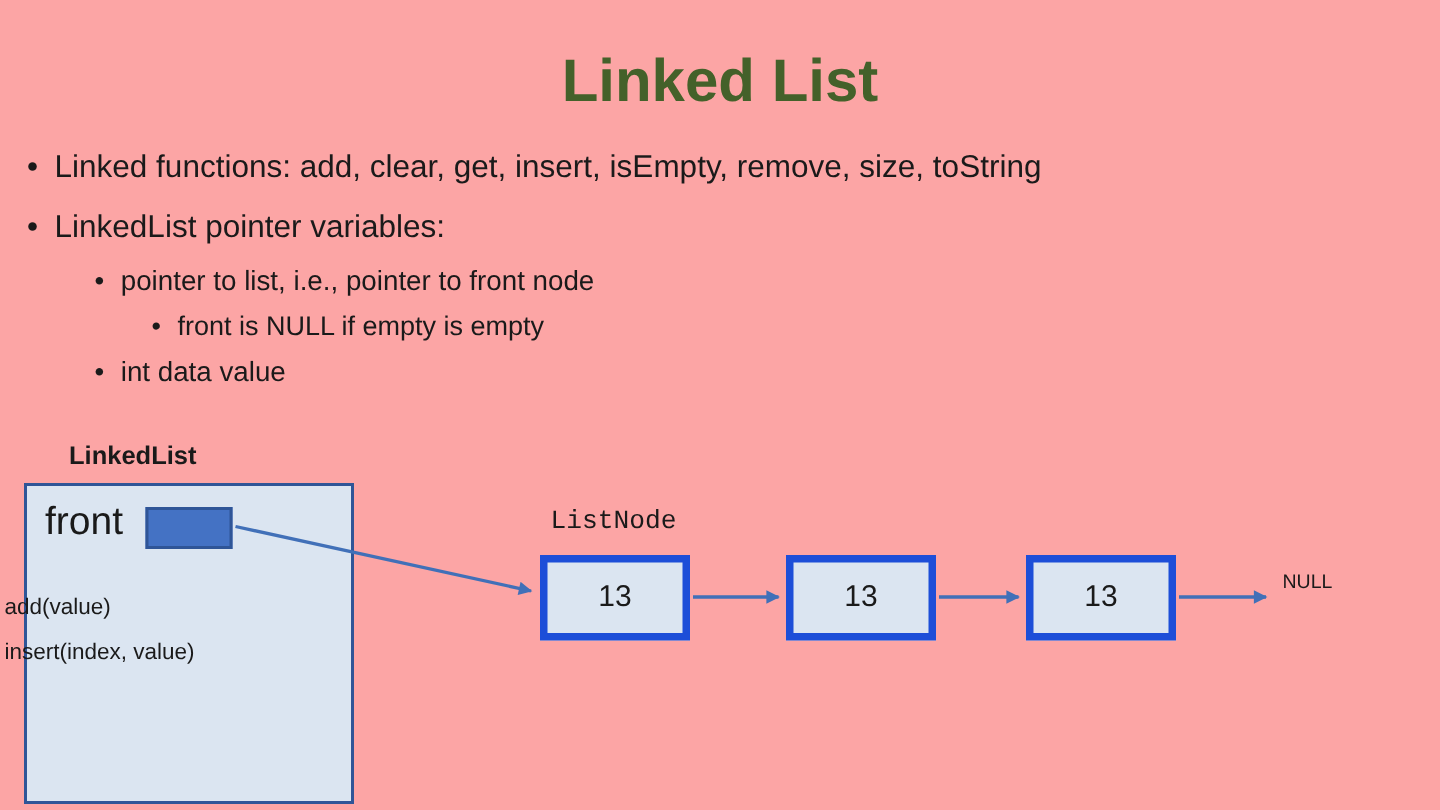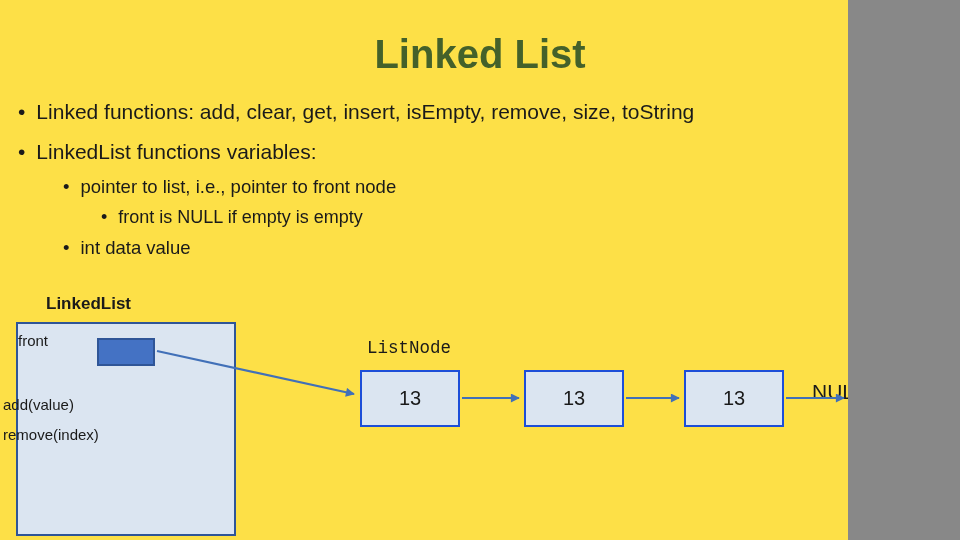--- a/index.html
+++ b/index.html
@@ -1,19 +1,19 @@
 <!DOCTYPE html>
 <html><head>
 <meta charset="utf-8">
 <style>
   html,body{margin:0;padding:0;background:#888;}
   .slide{
     position:relative;
-    width:848px;height:540px;
-    background:#fde047;
+    width:960px;height:540px;
+    background:#fca5a5;
     overflow:hidden;
     font-family:"Liberation Sans", sans-serif;
     color:#1a1a1a;
   }
   .title{
     position:absolute;top:32px;left:0;width:960px;
     text-align:center;
     font-size:40px;font-weight:bold;
     color:#44612a;
     letter-spacing:0px;
@@ -39,22 +39,22 @@
     font-weight:bold;
   }
   .class-box{
     position:absolute;left:16px;top:322px;
     width:220px;height:214px;
     background:#dbe5f1;
     border:2px solid #2f5597;
     box-sizing:border-box;
   }
   .front-label{
-    position:absolute;left:18px;top:332px;
-    font-size:15px;
+    position:absolute;left:30px;top:332px;
+    font-size:26px;
   }
   .front-swatch{
     position:absolute;left:97px;top:338px;
     width:58px;height:28px;
     background:#4472c4;
     border:2px solid #2f5597;
     box-sizing:border-box;
   }
   .methods{
     position:absolute;left:3px;top:390px;
@@ -63,51 +63,51 @@
   }
   .listnode-label{
     position:absolute;left:367px;top:338px;
     font-size:17.5px;
     font-family:Liberation Mono, monospace;
   }
   .node{
     position:absolute;top:370px;
     width:100px;height:57px;
     background:#dbe5f1;
-    border:2px solid #1d4ed8;
+    border:5px solid #1d4ed8;
     box-sizing:border-box;
     display:flex;align-items:center;justify-content:center;
     font-size:20px;
   }
   .node-0{left:360px;}
   .node-1{left:524px;}
   .node-2{left:684px;}
   .null-label{
-    position:absolute;left:812px;top:380px;
-    font-size:21px;
+    position:absolute;left:855px;top:380px;
+    font-size:13px;
   }
   .arrows{
     position:absolute;left:0;top:0;width:960px;height:540px;
     pointer-events:none;
   }
 </style>
 </head>
 <body>
 
 <div class="slide">
 
   <div class="title">Linked List</div>
 
   <div class="bullet-line lvl1 b0">
     <span class="marker">•</span>
     <span>Linked functions: add, clear, get, insert, isEmpty, remove, size, toString</span>
   </div>
   <div class="bullet-line lvl1 b1">
     <span class="marker">•</span>
-    <span>LinkedList functions variables:</span>
+    <span>LinkedList pointer variables:</span>
   </div>
   <div class="bullet-line lvl2 b2">
     <span class="marker">•</span>
     <span>pointer to list, i.e., pointer to front node</span>
   </div>
   <div class="bullet-line lvl3 b3">
     <span class="marker">•</span>
     <span>front is NULL if empty is empty</span>
   </div>
   <div class="bullet-line lvl2 b4">
@@ -116,21 +116,21 @@
   </div>
 
   <div class="class-label">LinkedList</div>
 
   <div class="class-box"></div>
   <div class="front-label">front</div>
   <div class="front-swatch"></div>
 
   <div class="methods">
     <div>add(value)</div>
-    <div>remove(index)</div>
+    <div>insert(index, value)</div>
   </div>
 
   <div class="listnode-label">ListNode</div>
 
   <div class="node node-0">
     <span>13</span>
   </div>
   <div class="node node-1">
     <span>13</span>
   </div>

